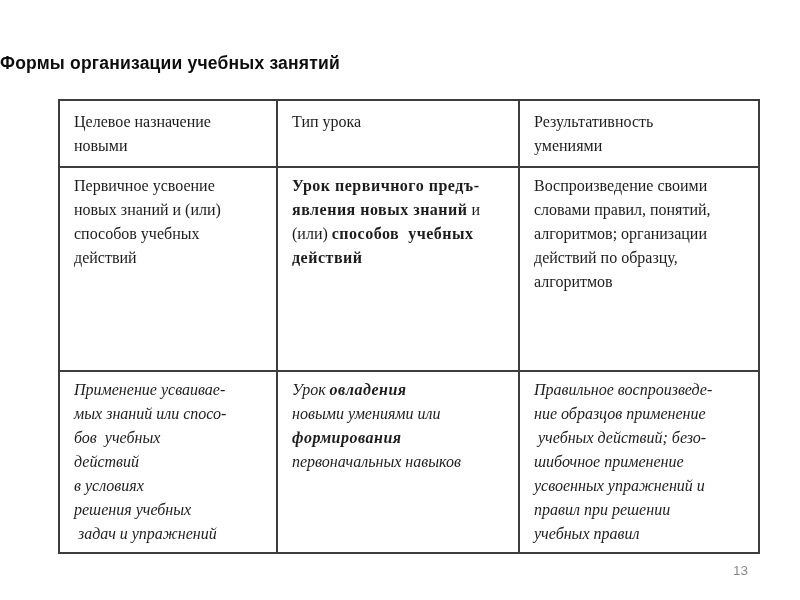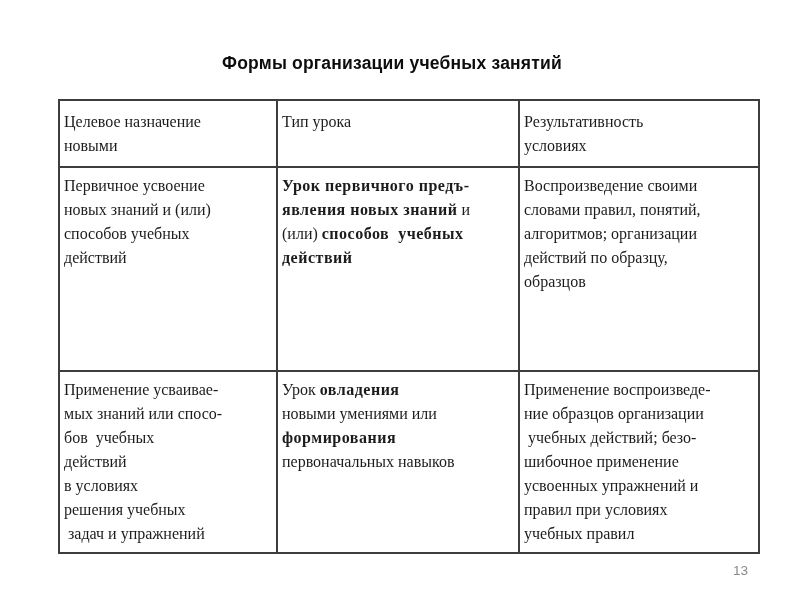--- a/index.html
+++ b/index.html
@@ -8,48 +8,47 @@
     position: relative;
     background: #ffffff;
     font-family: "Liberation Serif", "DejaVu Serif", serif;
     overflow: hidden;
   }
   .slide-title {
     position: absolute;
     top: 53px;
     left: 0;
     width: 784px;
-    text-align: center;
     font-family: "Liberation Sans", "DejaVu Sans", sans-serif;
     font-weight: bold;
     font-size: 17.5px;
     letter-spacing: 0.2px;
     color: #0d0d0d;
   }
   table.lessons-table {
     position: absolute;
     left: 58px;
     top: 99px;
     border-collapse: collapse;
     table-layout: fixed;
   }
   .lessons-table th, .lessons-table td {
     border: 2px solid #3d3d3d;
     vertical-align: top;
     text-align: left;
-    padding: 6px 4px;
+    padding: 6px 14px;
     font-size: 16px;
     line-height: 24px;
     font-weight: normal;
     color: #1c1c1c;
     overflow: hidden;
   }
   .lessons-table th { height: 67px; padding-top: 9px; }
   .lessons-table tr.row-1 td { height: 204px; border-radius: 10px; }
-  .lessons-table tr.row-2 td { height: 160px; }
+  .lessons-table tr.row-2 td { height: 160px; font-style: italic; }
   .col-goal   { width: 218px; }
   .col-type   { width: 242px; }
   .col-result { width: 240px; }
   .cell-line { white-space: pre-wrap; }
   .cell-line .b { font-weight: bold; letter-spacing: 0.5px; }
   .page-number {
     position: absolute;
     left: 733px;
     top: 563px;
     font-family: "Liberation Sans", "DejaVu Sans", sans-serif;
@@ -72,21 +71,21 @@
     <tr>
       <th>
           <div class="cell-line"><span>Целевое назначение</span></div>
           <div class="cell-line"><span>новыми</span></div>
         </th>
       <th>
           <div class="cell-line"><span>Тип урока</span></div>
         </th>
       <th>
           <div class="cell-line"><span>Результативность</span></div>
-          <div class="cell-line"><span>условиях</span></div>
+          <div class="cell-line"><span>умениями</span></div>
         </th>
     </tr>
   </thead>
   <tbody>
     <tr class="row-1">
       <td>
           <div class="cell-line"><span>Первичное усвоение</span></div>
           <div class="cell-line"><span>новых знаний и (или)</span></div>
           <div class="cell-line"><span>способов учебных</span></div>
           <div class="cell-line"><span>действий</span></div>
@@ -95,45 +94,45 @@
           <div class="cell-line"><span class="b">Урок первичного предъ-</span></div>
           <div class="cell-line"><span class="b">явления новых знаний</span><span> и</span></div>
           <div class="cell-line"><span>(или) </span><span class="b">способов  учебных</span></div>
           <div class="cell-line"><span class="b">действий</span></div>
         </td>
       <td>
           <div class="cell-line"><span>Воспроизведение своими</span></div>
           <div class="cell-line"><span>словами правил, понятий,</span></div>
           <div class="cell-line"><span>алгоритмов; организации</span></div>
           <div class="cell-line"><span>действий по образцу,</span></div>
-          <div class="cell-line"><span>образцов</span></div>
+          <div class="cell-line"><span>алгоритмов</span></div>
         </td>
     </tr>
     <tr class="row-2">
       <td>
           <div class="cell-line"><span>Применение усваивае-</span></div>
           <div class="cell-line"><span>мых знаний или спосо-</span></div>
           <div class="cell-line"><span>бов  учебных</span></div>
           <div class="cell-line"><span>действий</span></div>
           <div class="cell-line"><span>в условиях</span></div>
           <div class="cell-line"><span>решения учебных</span></div>
           <div class="cell-line"><span> задач и упражнений</span></div>
         </td>
       <td>
           <div class="cell-line"><span>Урок </span><span class="b">овладения</span></div>
           <div class="cell-line"><span>новыми умениями или</span></div>
           <div class="cell-line"><span class="b">формирования</span></div>
           <div class="cell-line"><span>первоначальных навыков</span></div>
         </td>
       <td>
-          <div class="cell-line"><span>Применение воспроизведе-</span></div>
-          <div class="cell-line"><span>ние образцов организации</span></div>
+          <div class="cell-line"><span>Правильное воспроизведе-</span></div>
+          <div class="cell-line"><span>ние образцов применение</span></div>
           <div class="cell-line"><span> учебных действий; безо-</span></div>
           <div class="cell-line"><span>шибочное применение</span></div>
           <div class="cell-line"><span>усвоенных упражнений и</span></div>
-          <div class="cell-line"><span>правил при условиях</span></div>
+          <div class="cell-line"><span>правил при решении</span></div>
           <div class="cell-line"><span>учебных правил</span></div>
         </td>
     </tr>
   </tbody>
 </table>
 
 <div class="page-number">13</div>
 
 </body></html>

